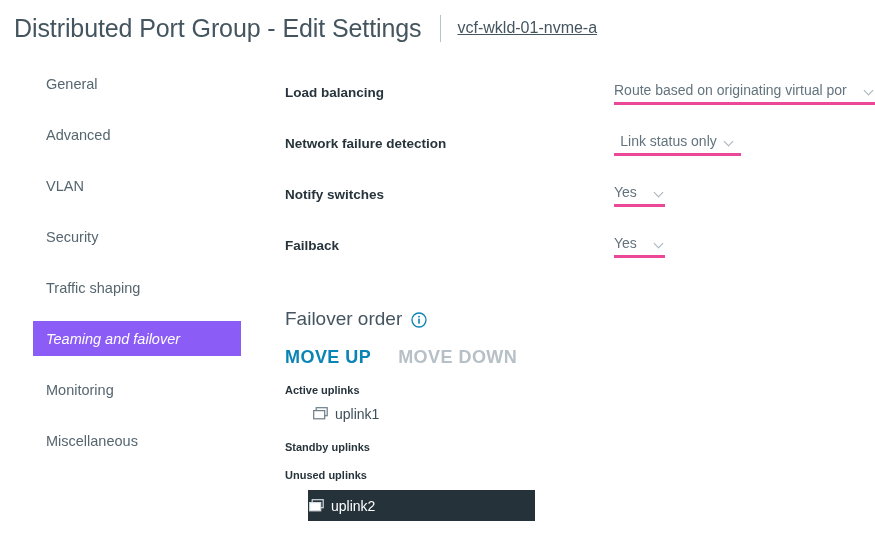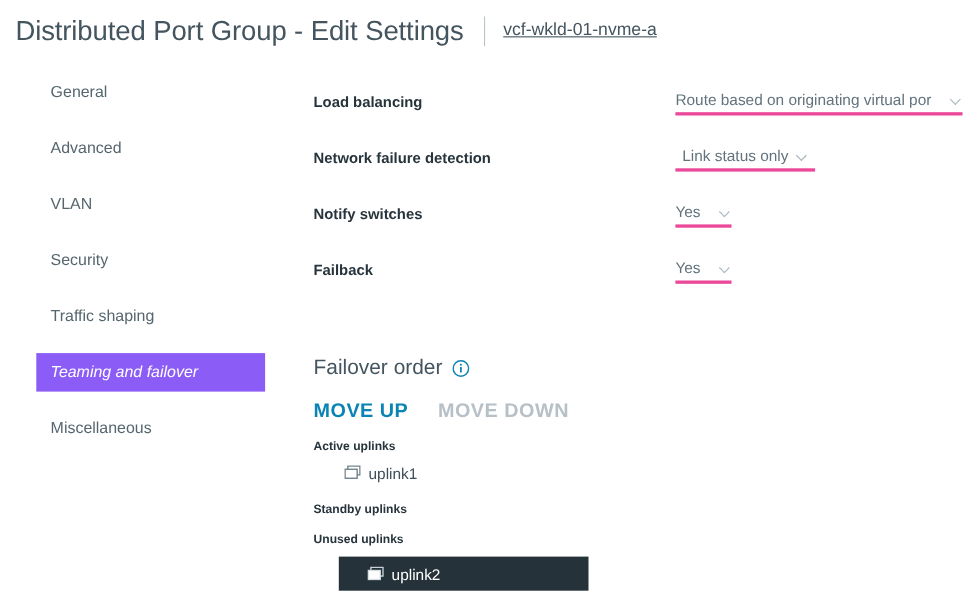--- a/index.html
+++ b/index.html
@@ -122,21 +122,21 @@
     border-bottom: 1.4px solid #a8b3ba;
     transform: rotate(45deg);
   }
   .select-lb { width: 261px; }
   .select-nfd { width: 127px; justify-content: center; }
   .select-yes { width: 51px; }
 
   
   .failover {
     position: absolute;
-    left: 285px; top: 324px;
+    left: 285px; top: 308px;
     width: 400px;
   }
   .failover-head {
     display: flex;
     align-items: center;
     font-size: 19px;
     color: #44555f;
     font-weight: 400;
   }
   .info-icon {
@@ -176,21 +176,21 @@
     width: 204px;
     font-size: 14px;
     color: #3d4f59;
   }
   .uplink-row.selected {
     background: #26323a;
     color: #ffffff;
     height: 31px;
     width: 227px;
     margin-top: 9px;
-    padding-left: 26px;
+    padding-left: 1px;
   }
   .nic-icon {
     flex: none;
     width: 15px; height: 14px;
     margin-right: 7px;
     position: relative;
   }
   .uplink-label { white-space: nowrap; }
 </style>
 </head>
@@ -213,20 +213,23 @@
       <span>VLAN</span>
     </div>
     <div class="sidebar-item">
       <span>Security</span>
     </div>
     <div class="sidebar-item">
       <span>Traffic shaping</span>
     </div>
     <div class="sidebar-item selected">
       <span>Teaming and failover</span>
+    </div>
+    <div class="sidebar-item">
+      <span>Monitoring</span>
     </div>
     <div class="sidebar-item">
       <span>Miscellaneous</span>
     </div>
   </div>
 
 <div class="form" id="form">
     <div class="form-row">
       <div class="form-label">Load balancing</div>
       <div class="select select-lb" style="left:329px;width:261px;">

